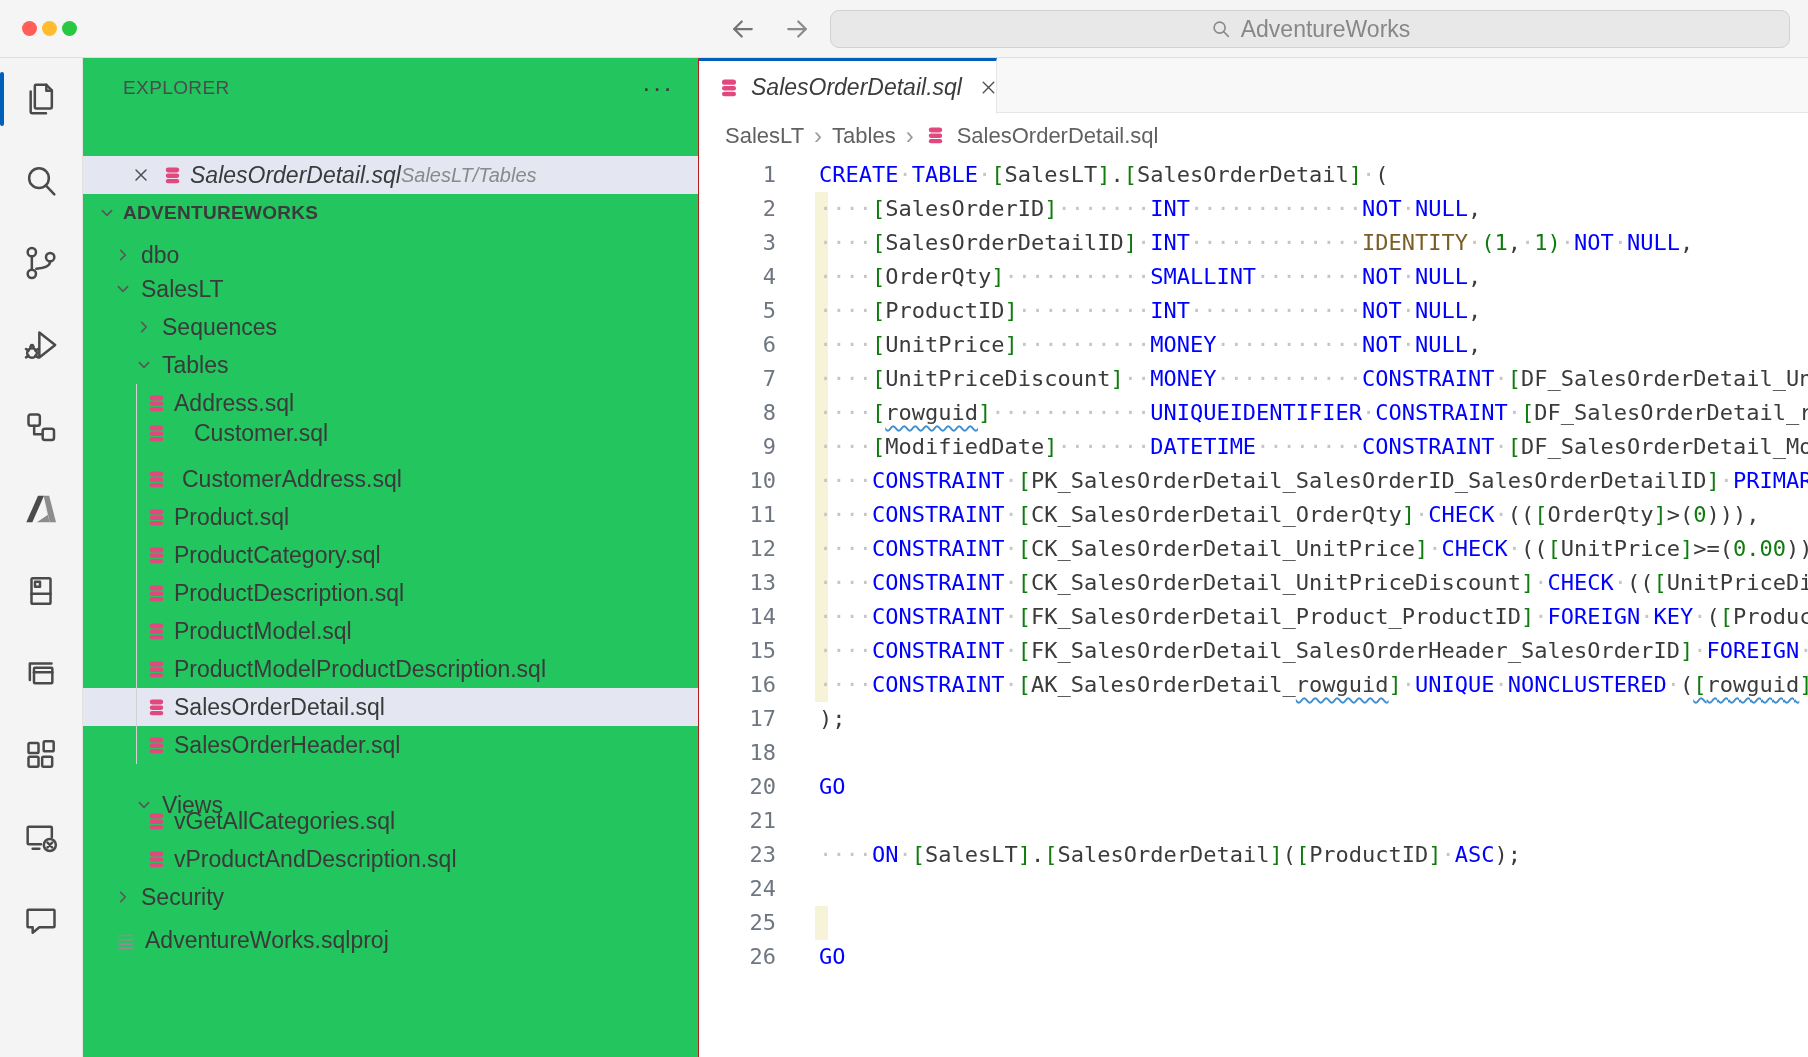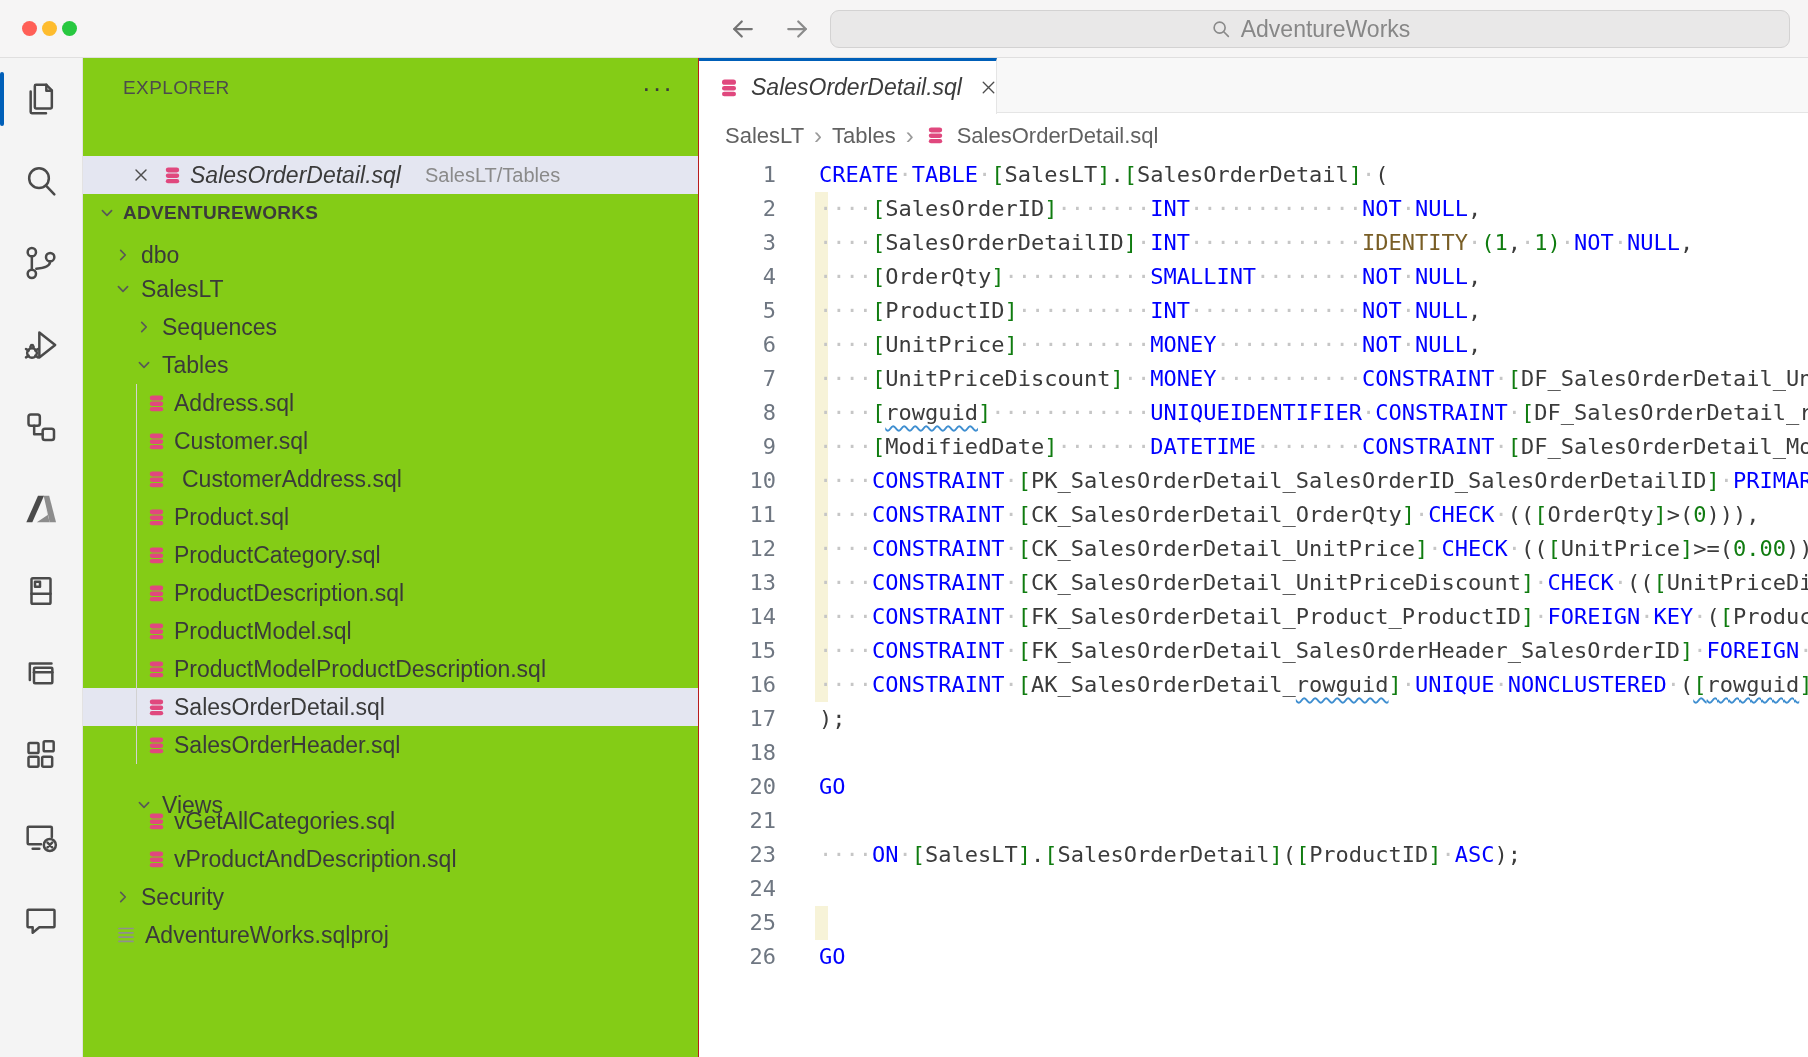--- a/index.html
+++ b/index.html
@@ -13,30 +13,30 @@
   .navarrows svg{display:block;}
   .command{position:absolute;left:830px;top:10px;width:960px;height:38px;box-sizing:border-box;background:#e9e8e8;
            border:1px solid #d3d2d2;border-radius:9px;display:flex;align-items:center;justify-content:center;gap:9px;
            color:#878787;font-size:23px;}
   
   .activitybar{position:absolute;left:0;top:58px;bottom:0;width:82px;background:#f4f4f4;border-right:1px solid #e3e2e2;box-sizing:content-box;}
   .ab-item{position:relative;width:82px;height:82px;display:flex;align-items:center;justify-content:center;cursor:pointer;}
   .ab-item svg{display:block;}
   .ab-ind{position:absolute;left:0;top:14px;height:54px;width:4px;background:#005FB8;border-radius:2px;}
   
-  .sidebar{position:absolute;left:83px;top:58px;bottom:0;width:615px;background:#84cc16;border-right:1px solid #b91c1c;box-sizing:content-box;}
+  .sidebar{position:absolute;left:83px;top:58px;bottom:0;width:615px;background:#22c55e;border-right:1px solid #b91c1c;box-sizing:content-box;}
   .sb-title{position:absolute;left:40px;top:0;height:60px;display:flex;align-items:center;font-size:19px;color:#4c4c4c;letter-spacing:.4px;}
   .sb-more{position:absolute;right:24px;top:14px;font-size:26px;color:#3b3b3b;letter-spacing:2px;cursor:pointer;line-height:32px;}
   .tree{position:absolute;left:0;top:60px;right:0;bottom:0;}
   .trow{position:absolute;left:0;width:100%;height:38px;display:flex;align-items:center;cursor:pointer;white-space:nowrap;}
   .trow.sel{background:#e4e6f1;}
   .trow .chev{flex:none;display:flex;align-items:center;}
   .tlabel{font-size:23px;color:#3a3a3a;}
   .tsec{font-size:19px;font-weight:bold;color:#3b3b3b;letter-spacing:.3px;}
-  .tdesc{font-size:20px;color:#8a8a8a;margin-left:24px;}
+  .tdesc{font-size:20px;color:#8a8a8a;font-style:italic;margin-left:0;}
   .ital{font-style:italic;}
   .tguide{position:absolute;width:1px;background:#d2d2d2;}
   
   .editor{position:absolute;left:699px;top:58px;right:0;bottom:0;background:#fff;}
   .tabstrip{position:absolute;left:0;top:0;right:0;height:55px;background:#f8f8f8;border-bottom:1px solid #e5e5e5;box-sizing:border-box;}
   .tab{position:absolute;left:0;top:0;height:56px;width:298px;box-sizing:border-box;background:#fff;border-top:3px solid #005FB8;
        border-right:1px solid #e5e5e5;display:flex;align-items:center;padding:0 14px 0 18px;gap:10px;z-index:2;cursor:pointer;}
   .tab-label{font-size:23px;font-style:italic;color:#3b3b3b;}
   .tab-close{margin-left:6px;display:flex;align-items:center;cursor:pointer;}
   .breadcrumb{position:absolute;left:0;top:55px;right:0;height:45px;display:flex;align-items:center;padding-left:26px;gap:10px;
@@ -254,21 +254,21 @@
       <div class="trow" style="top: 266px;">
         <span class="chev" style="margin-left:62px">
           <svg width="23" height="23" viewBox="0 0 24 24" fill="#E0487E">
             <rect x="5" y="3.6" width="14" height="5.2" rx="2.6"></rect>
             <rect x="5" y="10" width="14" height="4.5" rx="2.25"></rect>
             <rect x="5" y="15.7" width="14" height="4.5" rx="2.25"></rect>
           </svg>
         </span>
             <span class="tlabel" style="margin-left:6px">Address.sql</span>
       </div>
-      <div class="trow" style="top: 304px;">
+      <div class="trow" style="top: 296px; gap: 20px;">
         <span class="chev" style="margin-left:62px">
           <svg width="23" height="23" viewBox="0 0 24 24" fill="#E0487E">
             <rect x="5" y="3.6" width="14" height="5.2" rx="2.6"></rect>
             <rect x="5" y="10" width="14" height="4.5" rx="2.25"></rect>
             <rect x="5" y="15.7" width="14" height="4.5" rx="2.25"></rect>
           </svg>
         </span>
             <span class="tlabel" style="margin-left:6px">Customer.sql</span>
       </div>
       <div class="trow" style="top: 342px;">
@@ -380,21 +380,21 @@
             <span class="tlabel" style="margin-left:6px">vProductAndDescription.sql</span>
       </div>
       <div class="trow" style="top: 760px;">
         <span class="chev" style="margin-left:29px">
           <svg width="22" height="22" viewBox="0 0 24 24" fill="none" stroke="#585858" stroke-width="1.8" stroke-linecap="round" stroke-linejoin="round">
             <path d="M9.5 7l5 5-5 5"></path>
           </svg>
         </span>
             <span class="tlabel" style="margin-left:7px">Security</span>
       </div>
-      <div class="trow" style="top: 798px;">
+      <div class="trow" style="top: 798px; align-items: flex-end;">
         <span class="chev" style="margin-left:31px">
           <svg width="24" height="24" viewBox="0 0 24 24" fill="none" stroke="#8f8f8f" stroke-width="1.7" stroke-linecap="round">
             <path d="M5 5.5h14M5 9.8h14M5 14.1h14M5 18.4h14"></path>
           </svg>
         </span>
             <span class="tlabel" style="margin-left:7px">AdventureWorks.sqlproj</span>
       </div>
       <div class="tguide" style="left: 53px; top: 266px; height: 380px;"></div>
     </div>
 </div>

